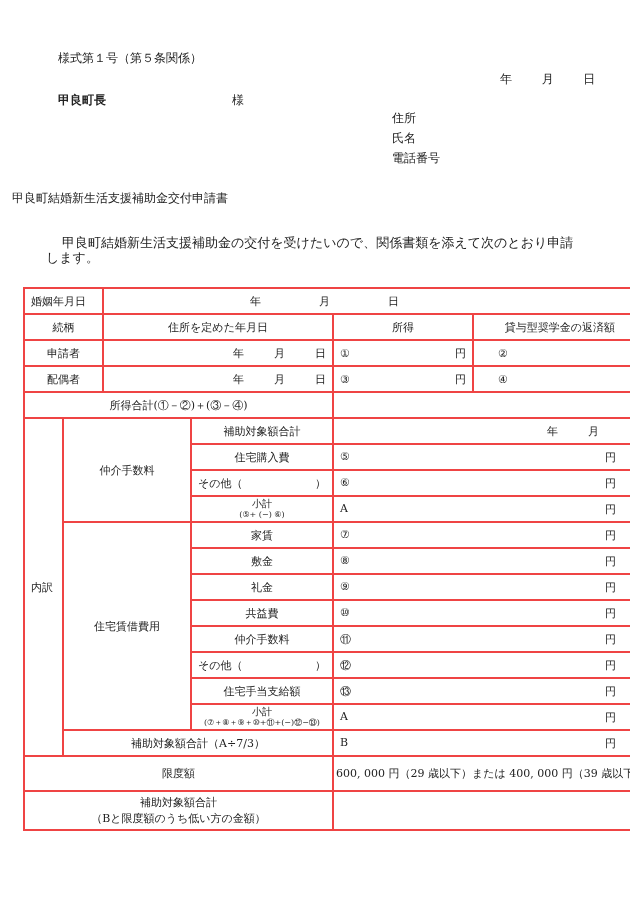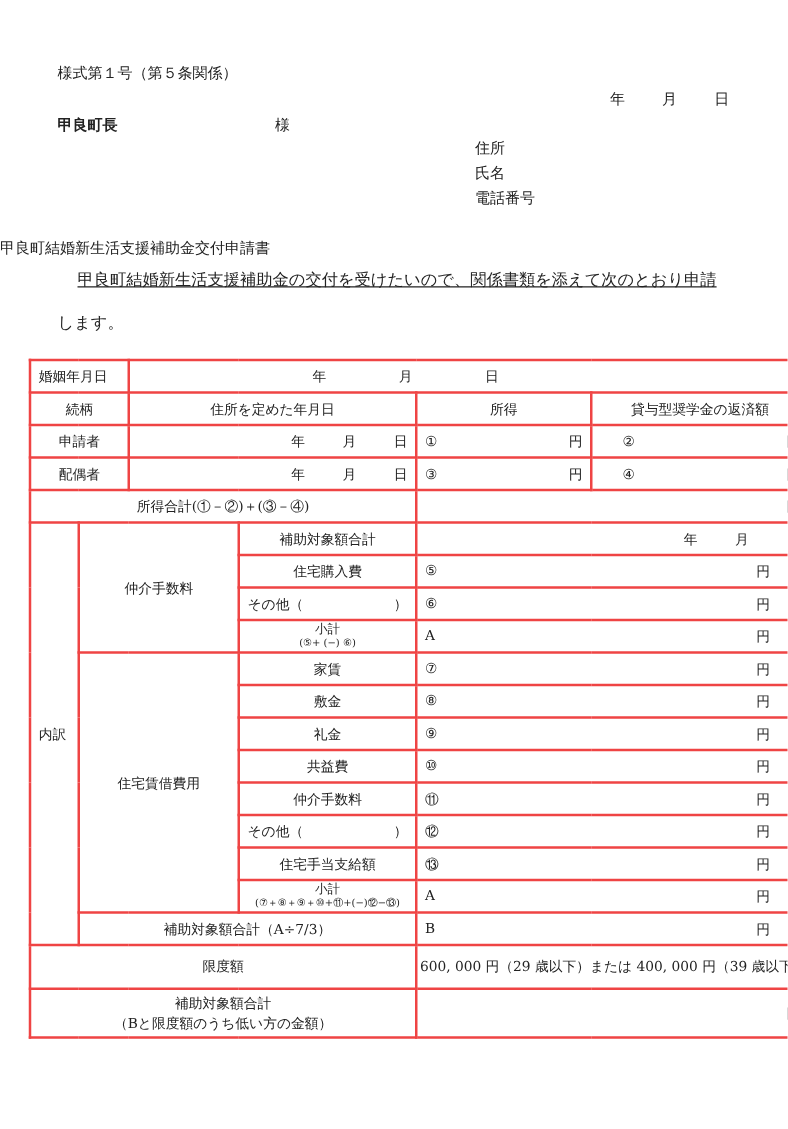--- a/index.html
+++ b/index.html
@@ -1,19 +1,19 @@
 <!DOCTYPE html>
 <html><head>
 <meta charset="utf-8">
 <style>
   html, body { margin: 0; padding: 0; background: #ffffff; }
   body { width: 630px; height: 903px; position: relative; overflow: hidden;
          font-family: "DejaVu Serif", "Liberation Serif", serif; color: #222; font-size: 12px; }
   .abs { position: absolute; white-space: nowrap; }
-  .t12 { font-size: 12px; }
+  .t12 { font-size: 12px; margin-left: 12px; }
   .t13 { font-size: 13px; }
   table.form { position: absolute; left: 23px; top: 287px; width: 583px; border-collapse: collapse; table-layout: fixed; }
   table.form td { border: 2px solid #ef4444; padding: 0 6px; font-size: 11px; height: 24px; vertical-align: middle; overflow: hidden; white-space: nowrap; }
   td.c { text-align: center; }
   td.r { text-align: right; }
   td.l { text-align: left; }
   .sub { font-size: 8px; display: block; line-height: 10px; }
   .subtop { display: block; line-height: 12px; font-size: 10px; }
   .flexrow { display: flex; justify-content: space-between; align-items: center; }
 </style>
@@ -32,21 +32,21 @@
 
 <div class="abs t12" style="left:46px; top:92px;font-weight:bold;">甲良町長</div>
 <div class="abs t12" style="left:220px; top:92px;">様</div>
 
 <div class="abs t12" style="left:380px; top:110px;">住所</div>
 <div class="abs t12" style="left:380px; top:130px;">氏名</div>
 <div class="abs t12" style="left:380px; top:150px;text-align:center;">電話番号</div>
 
 <div class="abs t12" style="left:0; width:630px; text-align:left; top:190px;">甲良町結婚新生活支援補助金交付申請書</div>
 
-<div class="abs t13" style="left:62px; top:215px;text-decoration:underline;">甲良町結婚新生活支援補助金の交付を受けたいので、関係書類を添えて次のとおり申請</div>
+<div class="abs t13" style="left:62px; top:234px;">甲良町結婚新生活支援補助金の交付を受けたいので、関係書類を添えて次のとおり申請</div>
 <div class="abs t13" style="left:46px; top:249px;">します。</div>
 
 <table class="form">
   <colgroup>
     <col style="width:39px">
       <col style="width:40px">
       <col style="width:88px">
     <col style="width:142px">
       <col style="width:140px">
       <col style="width:174px">

